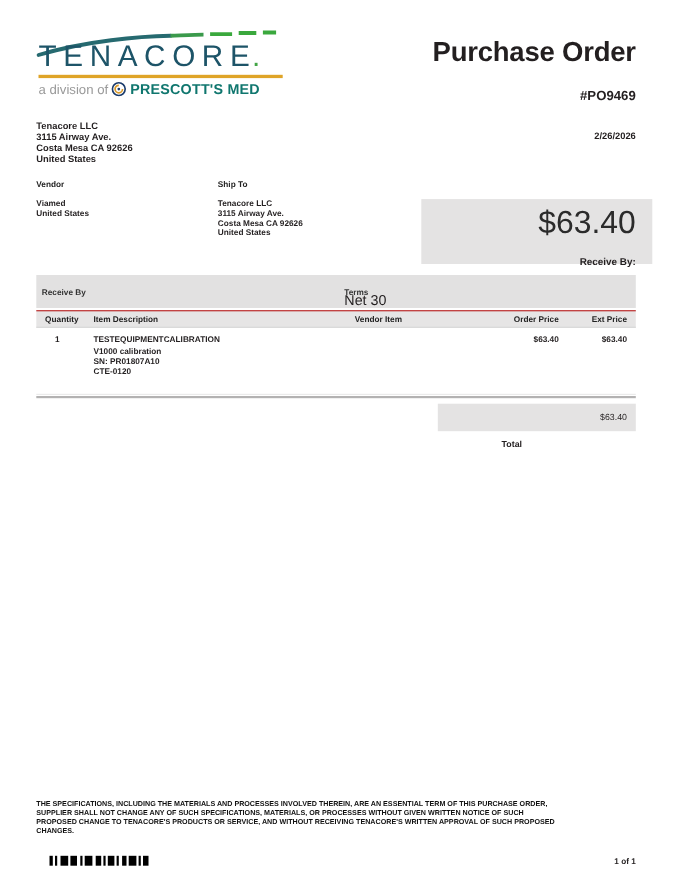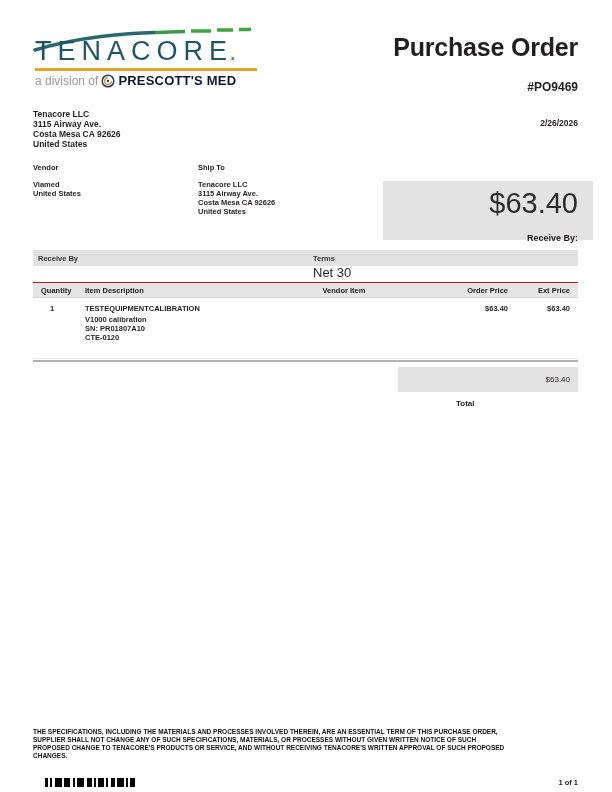--- a/index.html
+++ b/index.html
@@ -17,21 +17,21 @@
   .brand-line{
     position:absolute;left:2px;top:14px;white-space:nowrap;
     font-size:27px;font-weight:400;letter-spacing:6px;color:#1d5468;
   }
   .brand-dot{color:#43a546;letter-spacing:0;margin-left:-4px;}
   .gold-rule{position:absolute;left:2px;top:46px;width:222px;height:3px;background:#dfa428;}
   .tagline{
     position:absolute;left:2px;top:51px;display:flex;align-items:center;gap:3px;white-space:nowrap;
   }
   .tagline-prefix{font-size:12px;color:#9a9a9a;}
-  .tagline-brand{font-size:13px;font-weight:700;color:#0f172a;letter-spacing:0.2px;}
+  .tagline-brand{font-size:13px;font-weight:700;color:#0f766e;letter-spacing:0.2px;}
   
   .doc-title{
     position:absolute;right:34px;top:33px;margin:0;
     font-size:25px;font-weight:700;color:#231f20;letter-spacing:-0.2px;
   }
   .po-number{position:absolute;right:34px;top:80px;font-size:12px;font-weight:700;}
   .doc-date{position:absolute;right:34px;top:118px;font-size:8.5px;font-weight:700;}
   
   .company{position:absolute;left:33px;top:109px;font-size:8.5px;font-weight:700;line-height:10px;}
   
@@ -41,21 +41,21 @@
   .party-lines{margin-top:8px;font-size:7.5px;font-weight:700;line-height:9px;}
   
   .amount-box{
     position:absolute;left:383px;top:181px;width:210px;height:59px;
     background:#e4e3e3;text-align:right;box-sizing:border-box;padding:6px 15px 0 0;
   }
   .amount-value{font-size:29px;line-height:32px;color:#2b2b2b;}
   .amount-receive{font-size:9px;font-weight:700;margin-top:14px;}
   
   .info-bar{
-    position:absolute;left:33px;top:250px;width:545px;height:16px;
+    position:absolute;left:33px;top:250px;width:545px;height:30px;
     background:#e2e1e1;display:flex;align-items:center;
   }
   .info-receive{margin-left:5px;font-size:7.5px;font-weight:700;color:#333;}
   .info-terms{position:absolute;left:280px;font-size:7.5px;font-weight:700;color:#333;}
   .terms-value{position:absolute;left:313px;top:265px;font-size:13px;font-weight:400;}
   
   .tbl-head{
     position:absolute;left:33px;top:282px;width:545px;height:16px;
     background:#e6e5e5;border-top:1px solid #b91c1c;border-bottom:1px solid #d6d6d6;
     display:flex;align-items:center;font-size:7.5px;font-weight:700;color:#222;

